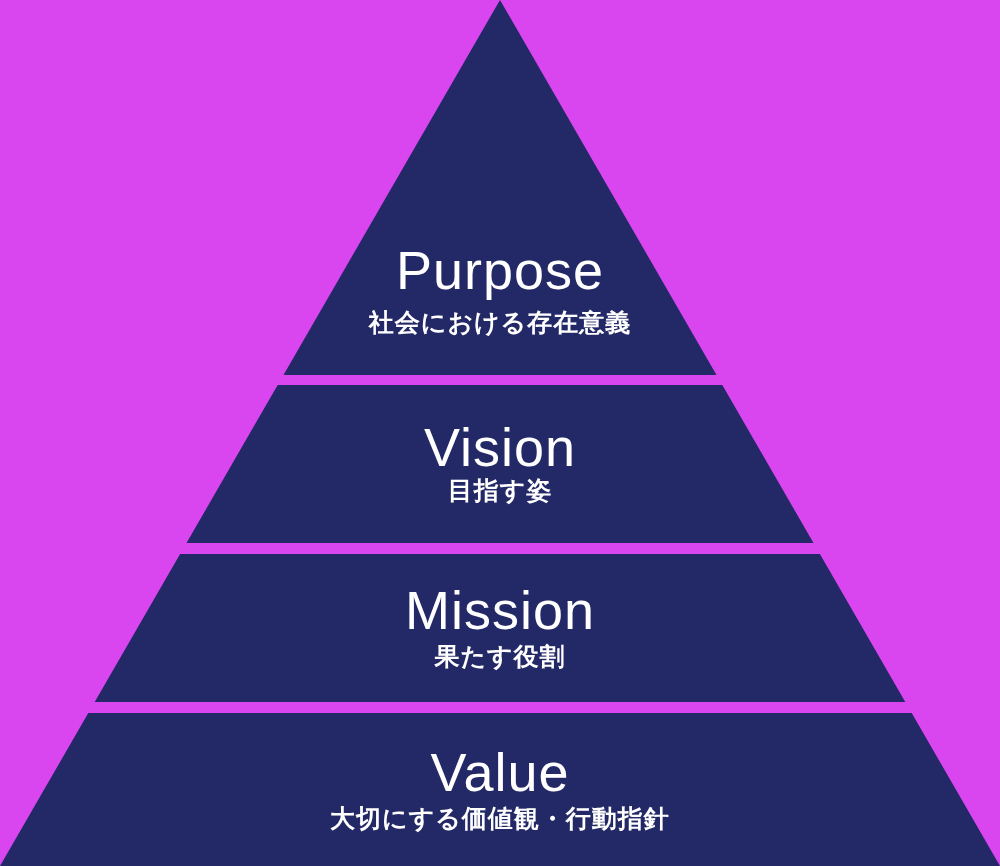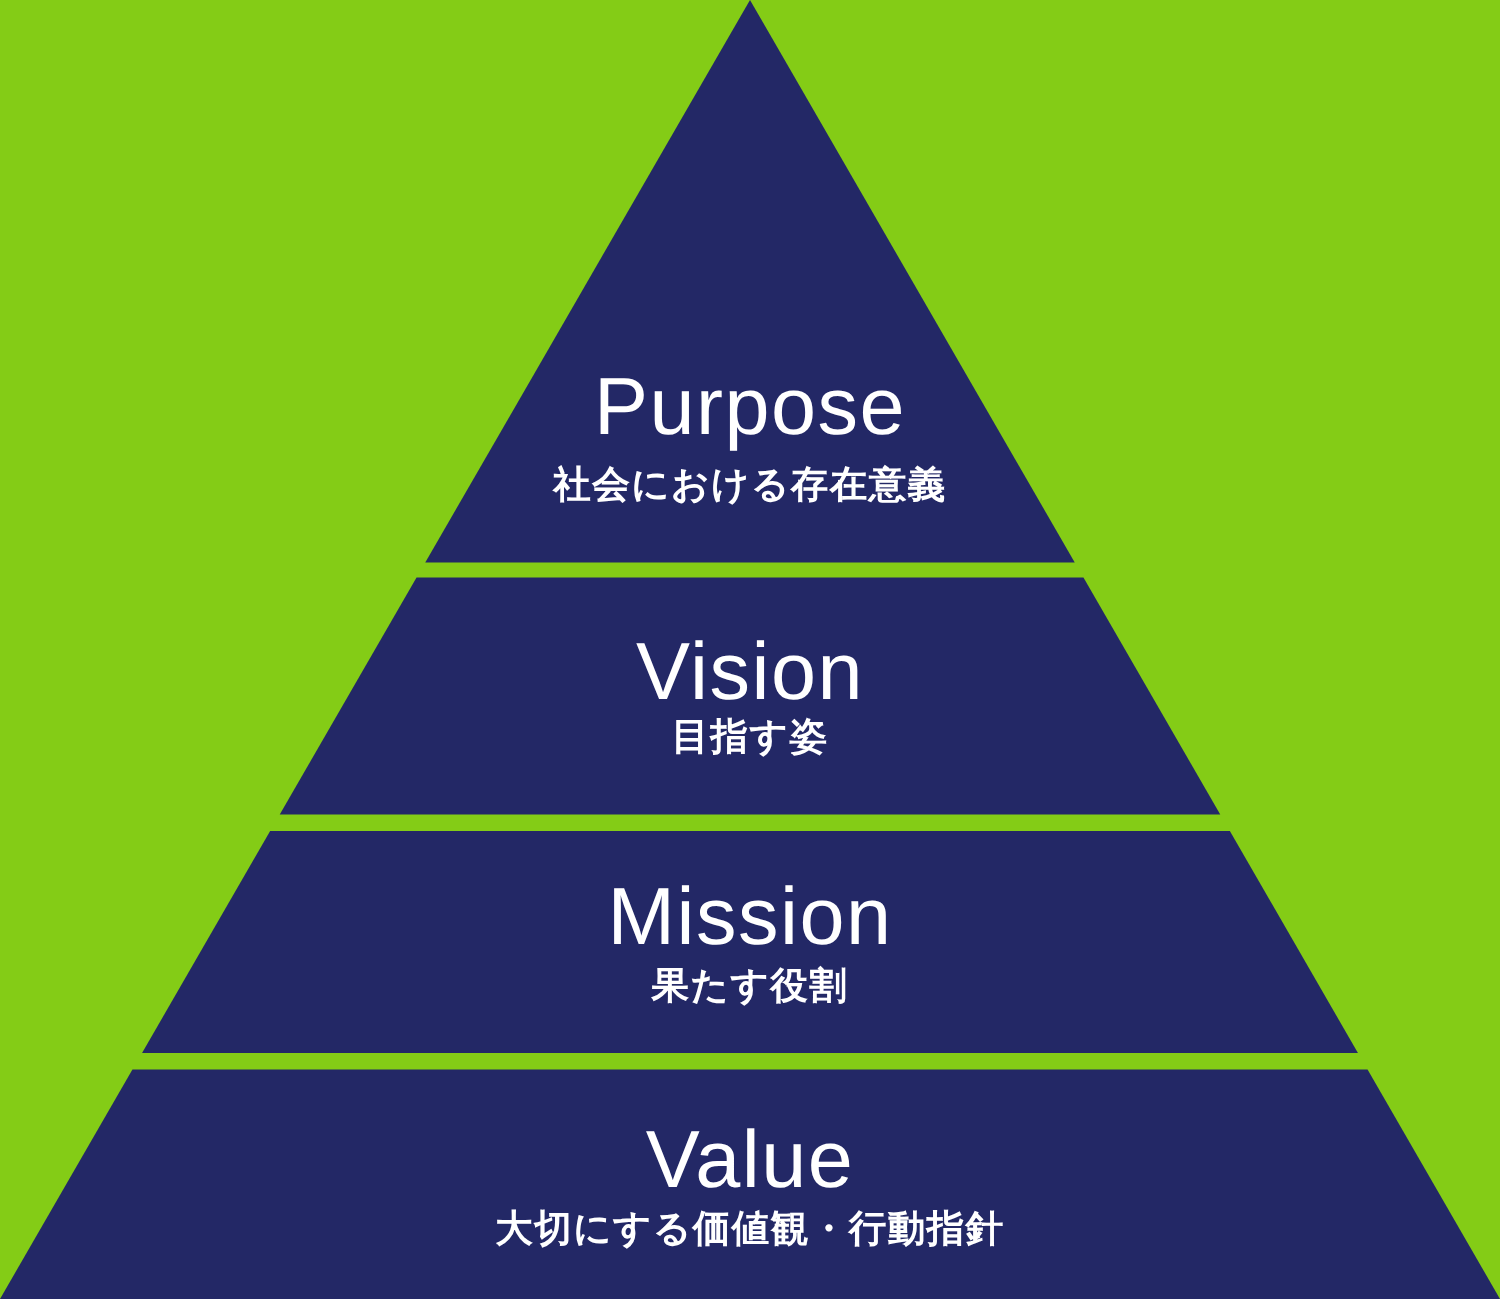--- a/index.html
+++ b/index.html
@@ -4,21 +4,21 @@
 <style>
   html, body {
     margin: 0;
     padding: 0;
     background: #ffffff;
   }
   .stage {
     position: relative;
     width: 1000px;
     height: 866px;
-    background: #84cc16;
+    background: #d946ef;
     overflow: hidden;
   }
   svg {
     display: block;
     width: 1000px;
     height: 866px;
   }
   .layer-label {
     font-family: "Liberation Sans", "DejaVu Sans", sans-serif;
     font-size: 54px;

